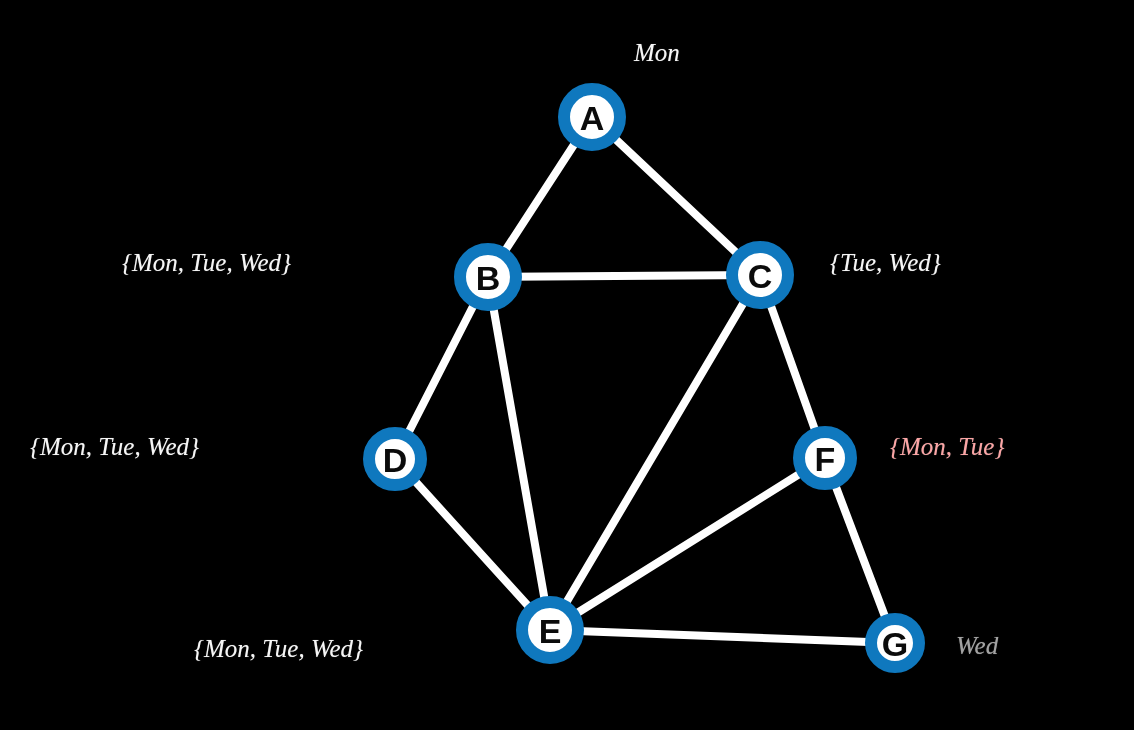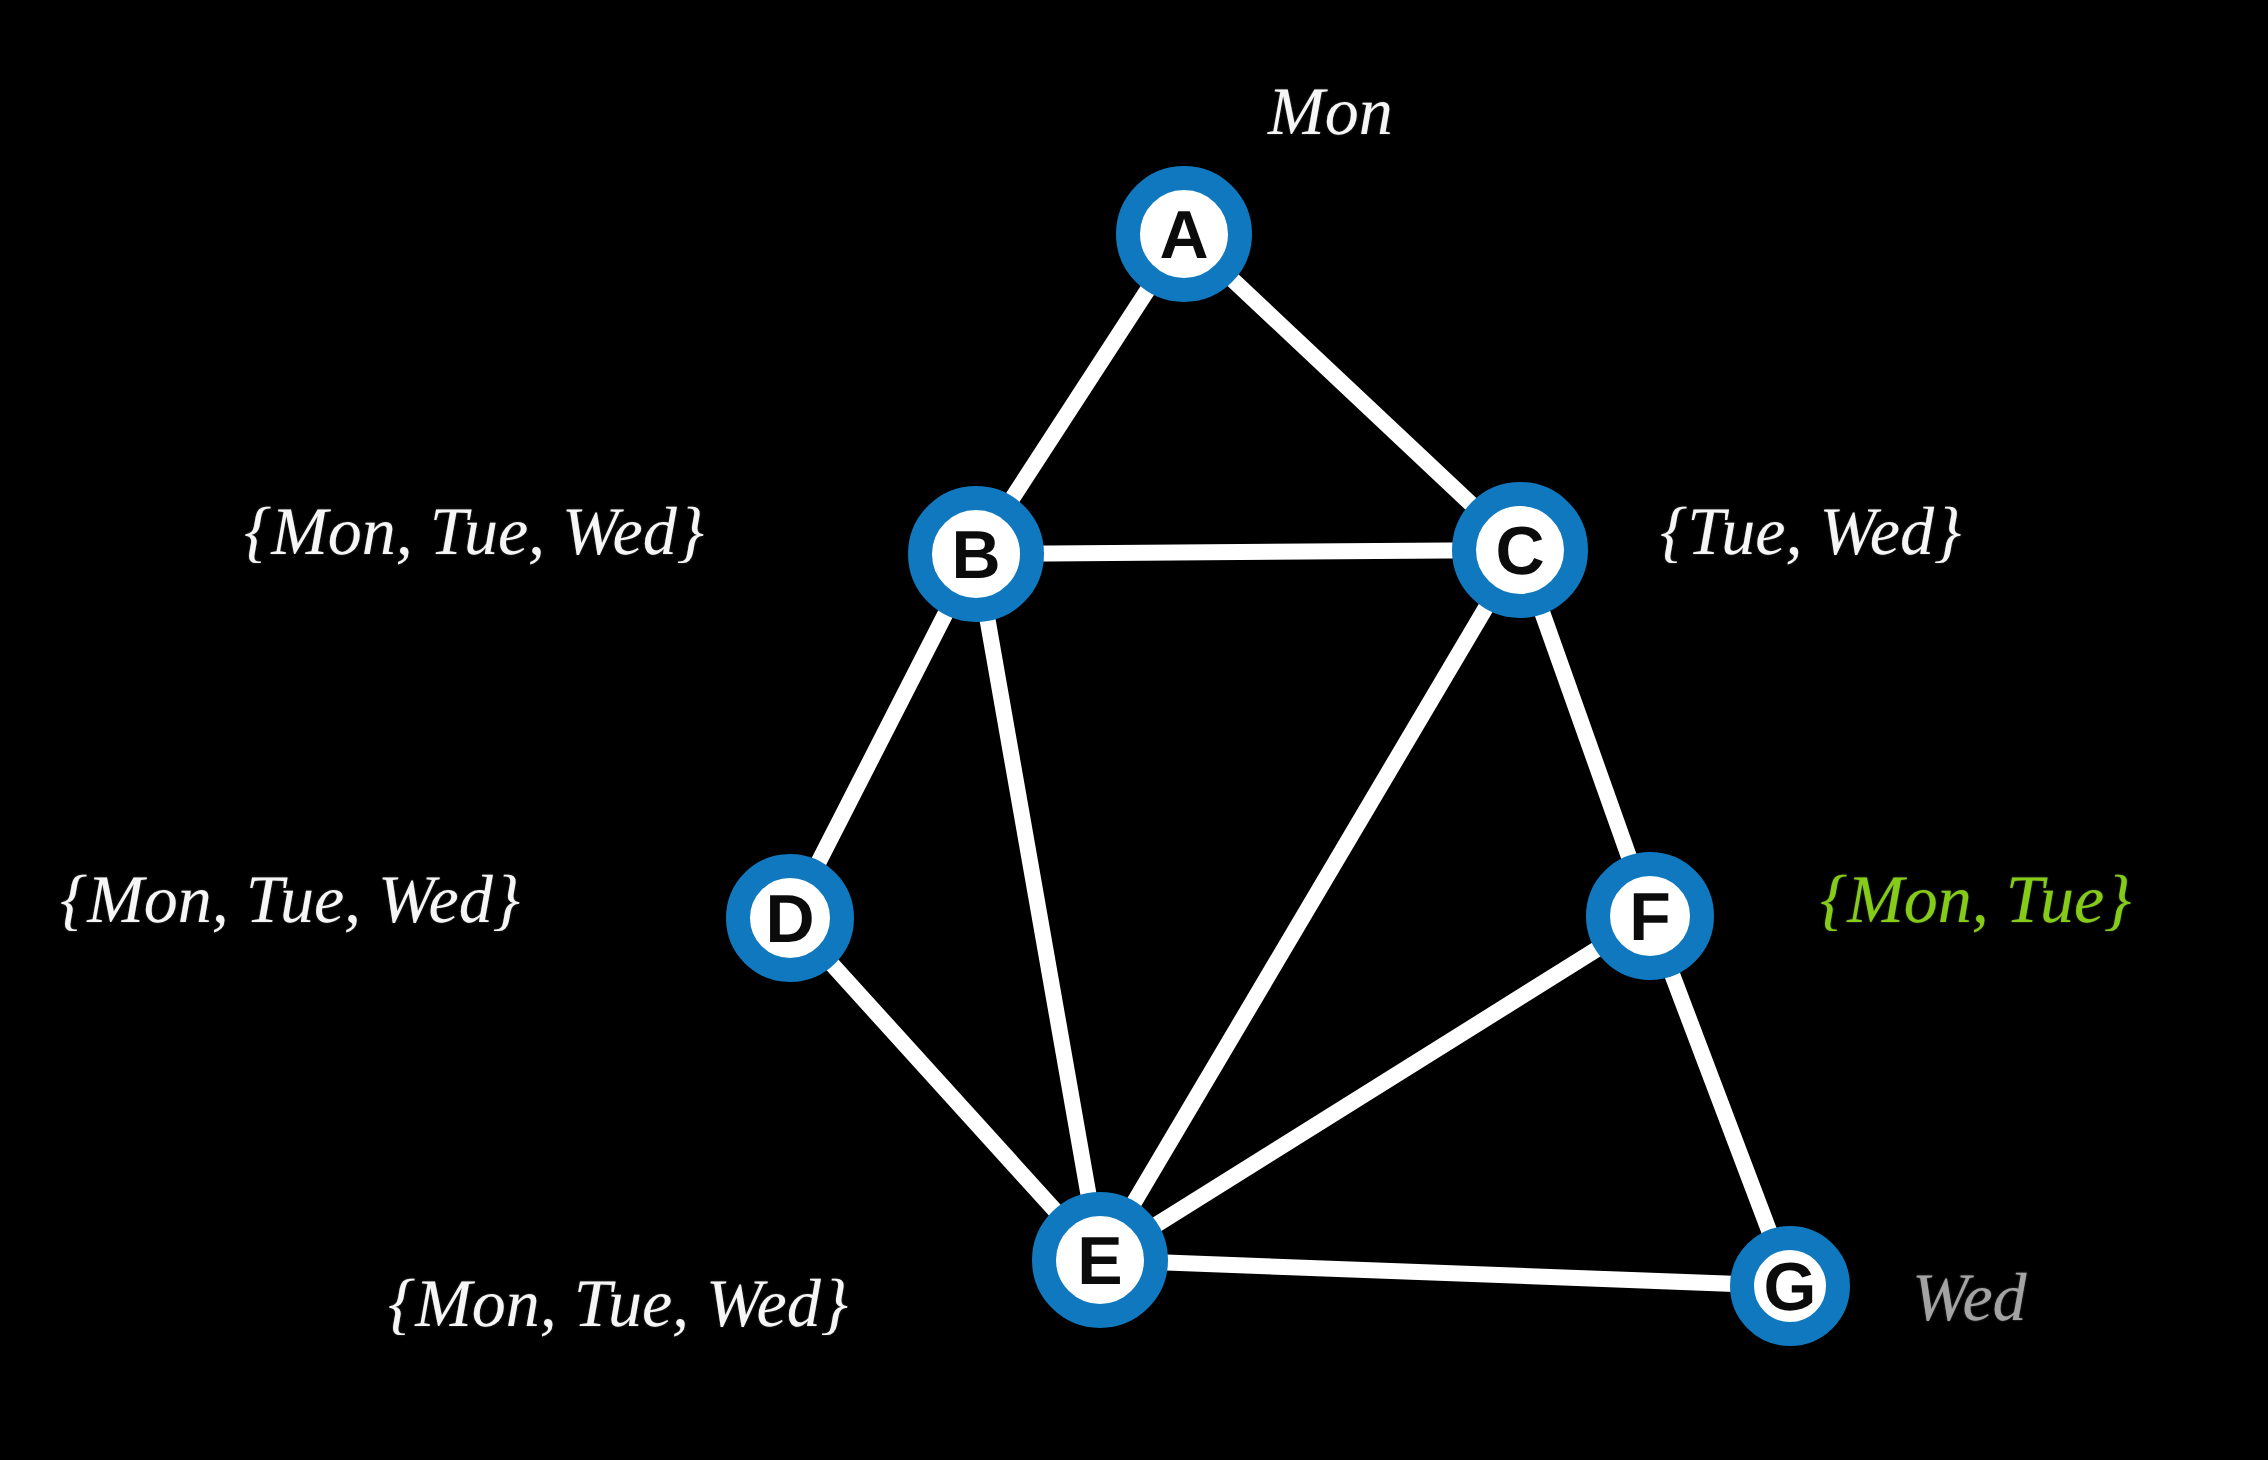--- a/index.html
+++ b/index.html
@@ -40,21 +40,21 @@
     text-anchor: middle;
     dominant-baseline: central;
     font-size: 34px;
     letter-spacing: 0px;
   }
   .domain-label {
     position: absolute;
     color: #f6f6f6;
     font-family: "Liberation Serif", "DejaVu Serif", serif;
     font-style: italic;
-    font-size: 34px;
+    font-size: 25px;
     line-height: 1;
     white-space: nowrap;
     text-shadow: 0 0 1px rgba(255,255,255,0.35);
     user-select: none;
   }
   .domain-label.align-right {
     text-align: center;
   }
 </style>
 </head>
@@ -106,18 +106,18 @@
           <text class="node-letter" x="895" y="644">G</text>
         </g>
       </g>
   </svg>
 
   <div id="labels-layer">
       <div class="domain-label" style="left: 634px; top: 40px; color: rgb(246, 246, 246);">Mon</div>
       <div class="domain-label align-right" style="left: 122px; top: 250px; color: rgb(246, 246, 246);">{Mon, Tue, Wed}</div>
       <div class="domain-label" style="left: 830px; top: 250px; color: rgb(246, 246, 246); font-style: italic;">{Tue, Wed}</div>
       <div class="domain-label align-right" style="left: 30px; top: 434px; color: rgb(246, 246, 246);">{Mon, Tue, Wed}</div>
-      <div class="domain-label" style="left: 890px; top: 434px; color: #84cc16; margin-left: 20px;">{Mon, Tue}</div>
+      <div class="domain-label" style="left: 890px; top: 434px; color: #fca5a5;">{Mon, Tue}</div>
       <div class="domain-label align-right" style="left: 194px; top: 636px; color: rgb(246, 246, 246);">{Mon, Tue, Wed}</div>
       <div class="domain-label" style="left: 956px; top: 633px; color: #a3a3a3;">Wed</div>
     </div>
 
 </div>
 
 </body></html>

